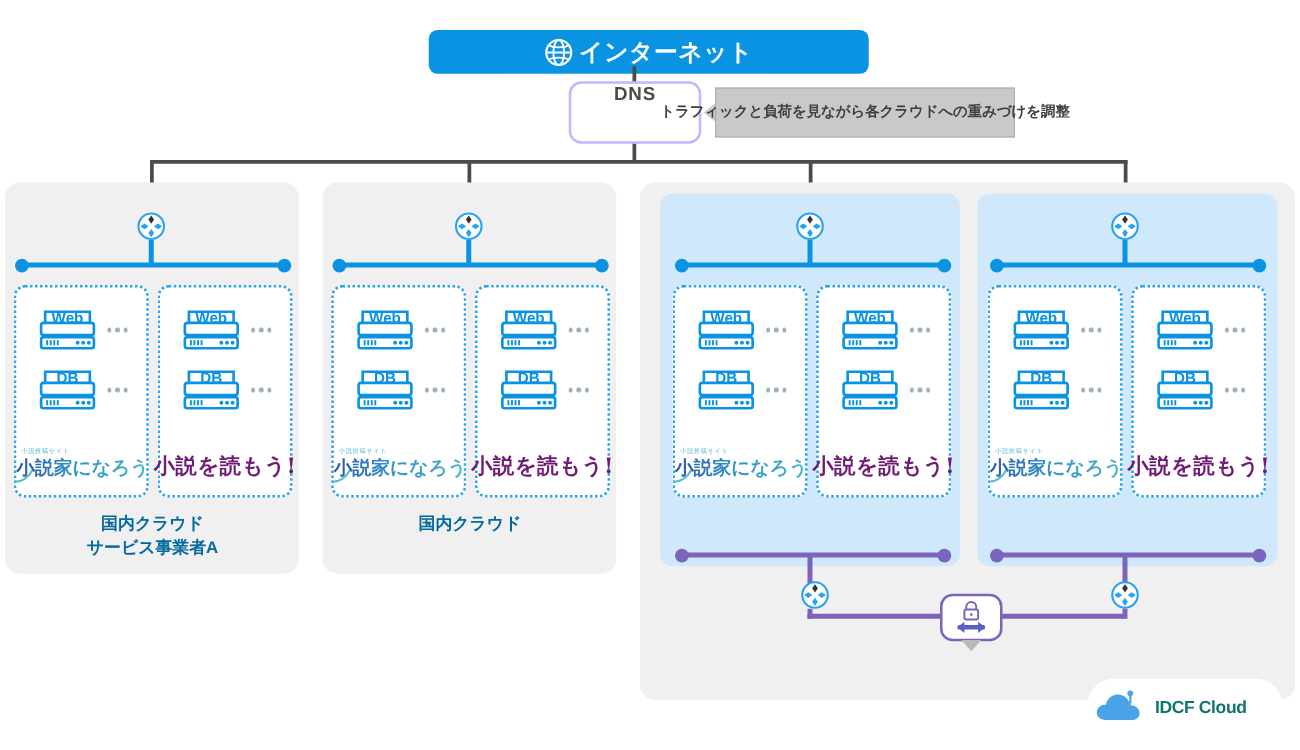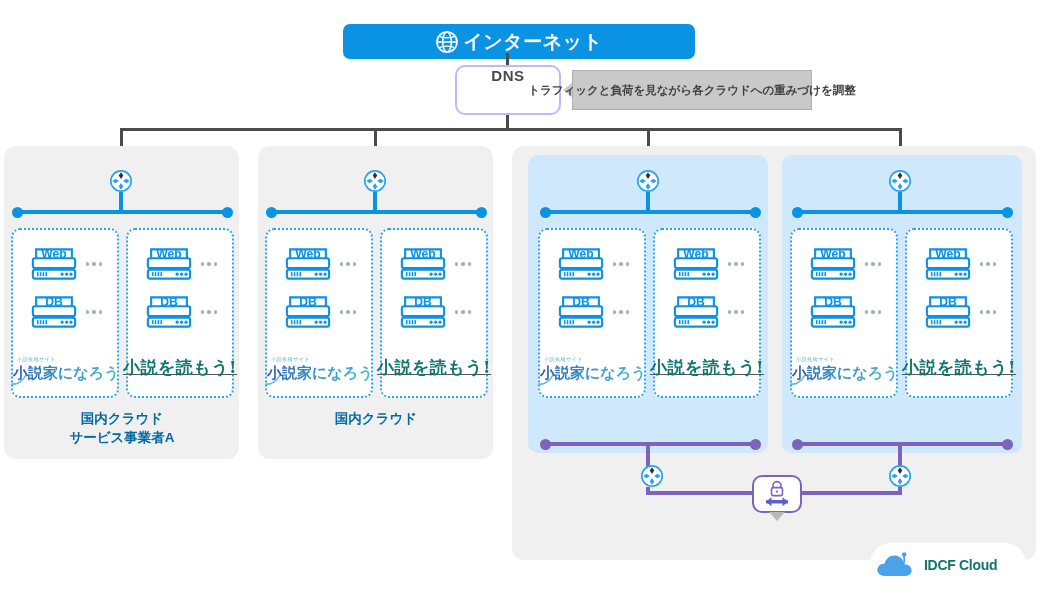--- a/index.html
+++ b/index.html
@@ -78,42 +78,42 @@
     border-radius:9px;
   }
   .servers{ position:absolute; left:0; right:0; top:14px;
             display:flex; flex-direction:column; align-items:center; gap:8px; }
   .server-row{ display:flex; align-items:center; gap:6px; }
   .server-ico{ width:52px; height:40px; display:block; }
   .dots{ display:flex; gap:3px; }
   .dots i{ width:3.5px; height:3.5px; border-radius:50%; background:#9fb1bd; display:block; }
 
   .logo-slot{ position:absolute; left:0; right:0; bottom:8px; height:32px;
-              display:flex; justify-content:center;text-decoration:underline; }
+              display:flex; align-items:center; justify-content:center; }
 
   
   .narou{ position:relative; width:104px; height:30px; }
   .narou-sub{
     position:absolute; left:4px; top:0; font-size:5px; color:#4fb8cf;
     letter-spacing:.5px; white-space:nowrap;
   }
   .narou-main{
     position:absolute; left:0; top:7px; width:104px;
     font-size:15px; white-space:nowrap; line-height:20px;
     color:#1e3d8f; font-weight:bold;
     background:linear-gradient(90deg,#2f55a8 0%,#2f8fc4 40%,#46b8c9 100%);
     -webkit-background-clip:text; background-clip:text; color:transparent;
     font-family:"DejaVu Serif","Liberation Serif",serif;
   }
   .narou-swash{ position:absolute; left:-2px; top:16px; }
 
   
   .yomou{
     font-size:17px; font-weight:bold; white-space:nowrap;
-    color:#0f766e; letter-spacing:.5px;
+    color:#701a75; letter-spacing:.5px;
     font-family:"DejaVu Serif","Liberation Serif",serif;
   }
 
   
   .provider-label{
     position:absolute; text-align:center; font-size:13.5px; font-weight:bold;
     color:#0369a1; line-height:19px;
   }
   .region-label{
     position:absolute; text-align:center; font-size:13.5px; font-weight:bold;

